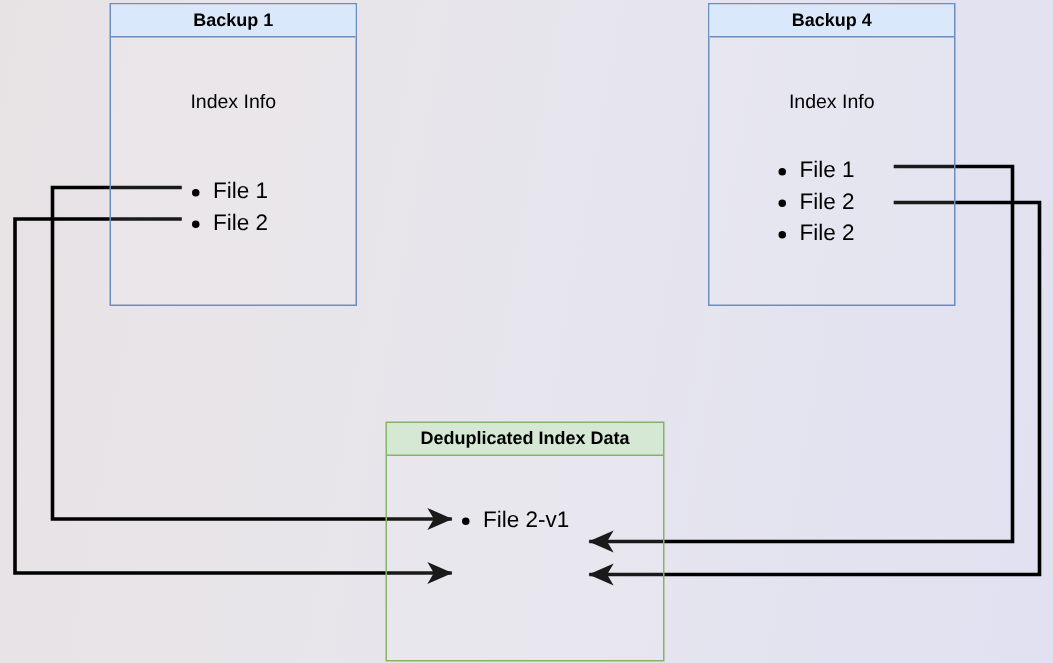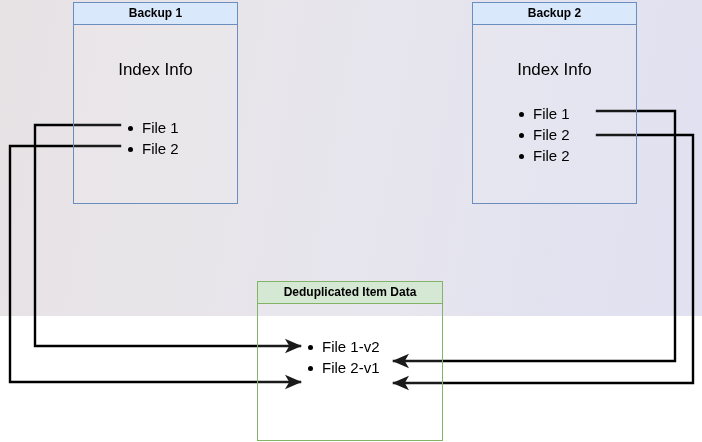--- a/index.html
+++ b/index.html
@@ -9,21 +9,21 @@
   }
   body {
     width: 702px;
     height: 442px;
     font-family: "Liberation Sans", sans-serif;
     overflow: hidden;
   }
   #canvas {
     position: relative;
     width: 702px;
-    height: 316px;
+    height: 442px;
     background: linear-gradient(100deg, #e7e2e4 0%, #e8e5e9 28%, #e6e5ee 58%, #e2e2f0 82%, #e1e1f1 100%);
   }
   #edges {
     position: absolute;
     left: 0;
     top: 0;
     width: 702px;
     height: 442px;
   }
   .node {
@@ -61,21 +61,21 @@
   }
   .green-node .node-header {
     background: #d5e8d4;
     border-bottom-color: #82b366;
   }
   .index-label {
     position: absolute;
     left: 0;
     right: 0;
     text-align: center;
-    font-size: 17px;
+    font-size: 13px;
     color: #000000;
   }
   .file-list {
     position: absolute;
     margin: 0;
     padding: 0;
     list-style: none;
   }
   .file-list li {
     position: relative;
@@ -125,34 +125,33 @@
     <div class="node-body">
       <div class="index-label" style="top:35px;">Index Info</div>
       <ul class="file-list" style="left:52px; top:92px;">
         <li>File 1</li>
         <li>File 2</li>
       </ul>
     </div>
   </div>
 
   <div class="node blue-node" style="left:472px; top:2px; width:165px; height:202px;">
-    <div class="node-header">Backup 2</div>
+    <div class="node-header">Backup 4</div>
     <div class="node-body">
       <div class="index-label" style="top:35px;">Index Info</div>
       <ul class="file-list" style="left:44px; top:78px;">
         <li>File 1</li>
         <li>File 2</li>
         <li>File 2</li>
       </ul>
     </div>
   </div>
 
   <div class="node green-node" style="left:257px; top:281px; width:186px; height:160px;">
-    <div class="node-header">Deduplicated Item Data</div>
+    <div class="node-header">Deduplicated Index Data</div>
     <div class="node-body">
       <ul class="file-list dedup-list" style="left:48px; top:32px;">
-        <li>File 1-v2</li>
         <li>File 2-v1</li>
       </ul>
     </div>
   </div>
 
 </div>
 
 </body></html>

